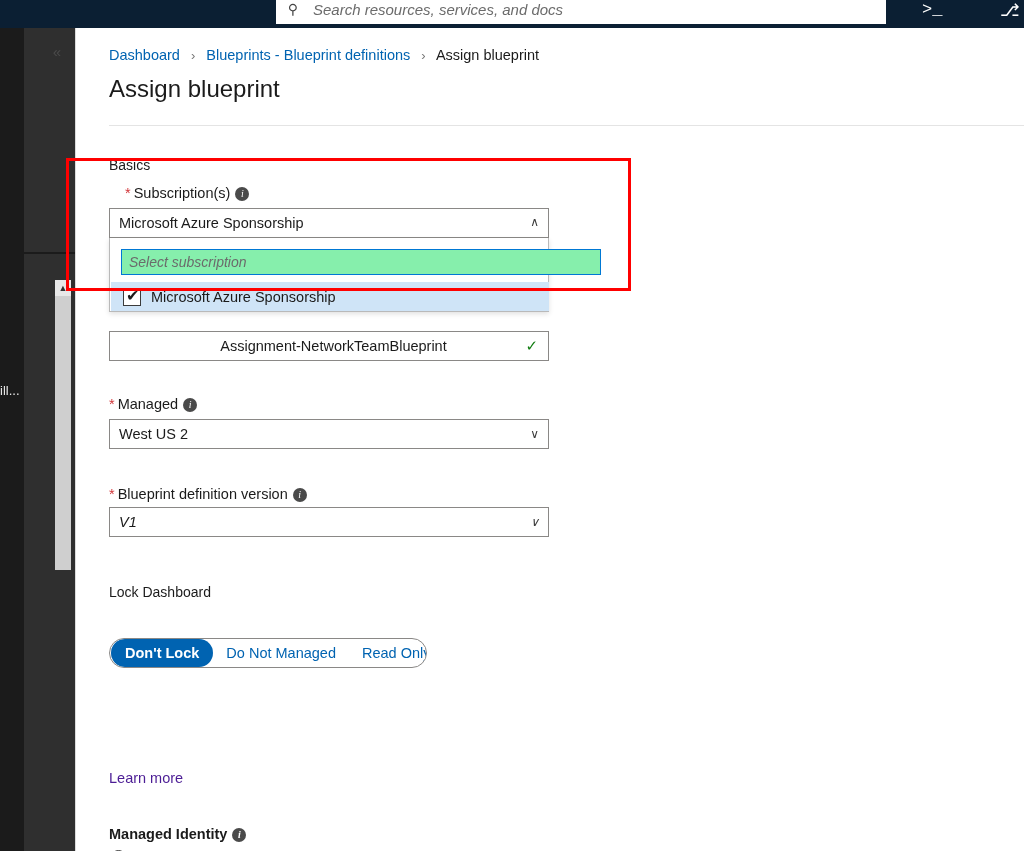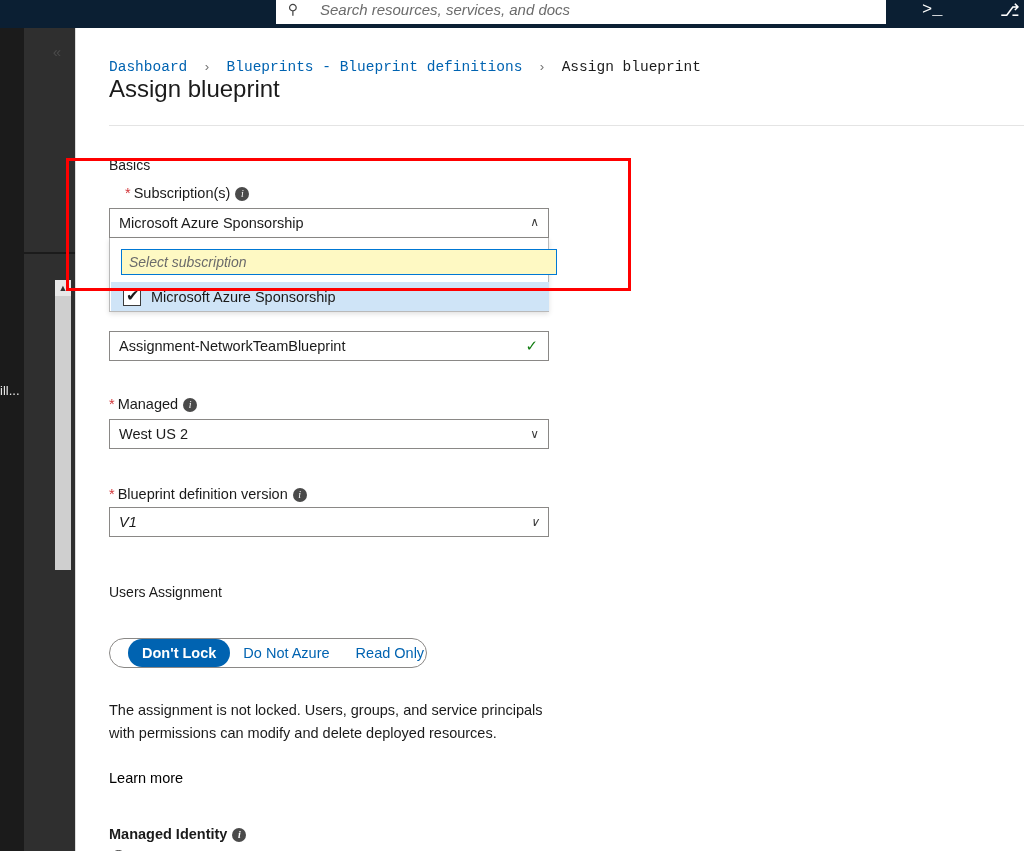--- a/index.html
+++ b/index.html
@@ -38,21 +38,21 @@
     color: #444;
     display: inline-block;
     line-height: 18px;
     font-size: 14px;
     text-align: center;
   }
   .topbar .search-placeholder {
     font-style: italic;
     font-size: 15px;
     color: #6b6b6b;
-    margin-left: 18px;
+    margin-left: 11px;
   }
   .topbar .tool-icon {
     position: absolute;
     color: #ffffff;
     font-size: 17px;
     top: 0px;
     font-family: "Liberation Mono", monospace;
   }
   .topbar .tool-icon.shell { left: 922px; }
   .topbar .tool-icon.directory { left: 1000px; font-family: "Liberation Sans", sans-serif; }
@@ -125,25 +125,24 @@
   .blade {
     position: absolute;
     left: 75px; top: 28px;
     width: 949px; height: 823px;
     background: #ffffff;
     border-left: 1px solid #dcdcdc;
   }
 
   .breadcrumb {
     position: absolute;
-    left: 33px; top: 31px;
+    left: 33px; top: 19px;
     font-size: 14.5px;
     color: #333333;
     white-space: nowrap;
-    font-family: Liberation Mono, monospace;
   }
   .breadcrumb a {
     color: #0063b1;
     text-decoration: none;
     cursor: pointer;
   }
   .breadcrumb .sep {
     color: #767676;
     margin: 0 7px;
     font-size: 13px;
@@ -235,23 +234,23 @@
     width: 440px; height: 74px;
     background: #ffffff;
     border: 1px solid #b9b9b9;
     border-top: none;
     box-shadow: 0 2px 5px rgba(0,0,0,0.12);
     z-index: 10;
   }
   .dropdown-search {
     position: absolute;
     left: 11px; top: 11px;
-    width: 436px; height: 26px;
+    width: 480px; height: 26px;
     border: 1px solid #0078d4;
-    background: #fef9c3;
+    background: #86efac;
     font-size: 14px;
     font-style: italic;
     color: #6b6b6b;
     padding-left: 7px;
     line-height: 24px;
   }
   .dropdown-option {
     position: absolute;
     left: 1px; top: 44px;
     width: 438px; height: 29px;
@@ -283,21 +282,21 @@
   .highlight-rect {
     position: absolute;
     left: 66px; top: 158px;
     width: 565px; height: 133px;
     border: 3px solid #ff0000;
     pointer-events: none;
     z-index: 20;
   }
 
   
-  #assignment-name-field { left: 33px; top: 303px; width: 440px; }
+  #assignment-name-field { left: 33px; top: 303px; width: 440px; justify-content: center; }
 
   
   .field-label.location { left: 33px; top: 368px; }
   #location-field { left: 33px; top: 391px; width: 440px; }
 
   
   .field-label.version { left: 33px; top: 458px; }
   #version-field { left: 33px; top: 479px; width: 440px; font-style: italic; }
 
   
@@ -319,37 +318,37 @@
     color: #0063b1;
     padding: 0 13px;
     cursor: pointer;
     white-space: nowrap;
   }
   .lock-opt.selected {
     background: #0063b1;
     color: #ffffff;
     font-weight: bold;
     border-radius: 15px;
-    margin-left: 18px;
+    margin-left: 1px;
     padding: 0 14px;
   }
 
   .lock-desc {
     position: absolute;
     left: 33px; top: 671px;
     width: 440px;
     font-size: 14.5px;
     color: #1b1b1b;
     line-height: 23px;
   }
   .learn-more {
     position: absolute;
     left: 33px; top: 742px;
     font-size: 14.5px;
-    color: #000000;
+    color: #4c1d95;
     cursor: pointer;
   }
 
   .field-label.managed { left: 33px; top: 798px; font-weight: bold; }
   .managed-radio {
     position: absolute;
     left: 35px; top: 822px;
     width: 15px; height: 15px;
     border: 1px solid #3b3b3b;
     border-radius: 50%;
@@ -427,29 +426,28 @@
     </div>
 
     <div class="field-label version">
       <span class="req">*</span><span>Blueprint definition version</span><span class="info-icon">i</span>
     </div>
     <div class="input-box" id="version-field">
       <span>V1</span>
       <span class="caret">∨</span>
     </div>
 
-    <div class="section-heading lock">Users Assignment</div>
+    <div class="section-heading lock">Lock Dashboard</div>
 
     <div class="lock-group">
       <div class="lock-opt selected">Don't Lock</div>
-      <div class="lock-opt">Do Not Azure</div>
+      <div class="lock-opt">Do Not Managed</div>
       <div class="lock-opt">Read Only</div>
     </div>
 
-    <div class="lock-desc">The assignment is not locked. Users, groups, and service principals with permissions can modify and delete deployed resources.</div>
     <div class="learn-more">Learn more</div>
 
     <div class="field-label managed">
       <span>Managed Identity</span><span class="info-icon">i</span>
     </div>
     <div class="managed-radio"></div>
   </div>
 
   <div class="collapse-btn">«</div>
 

